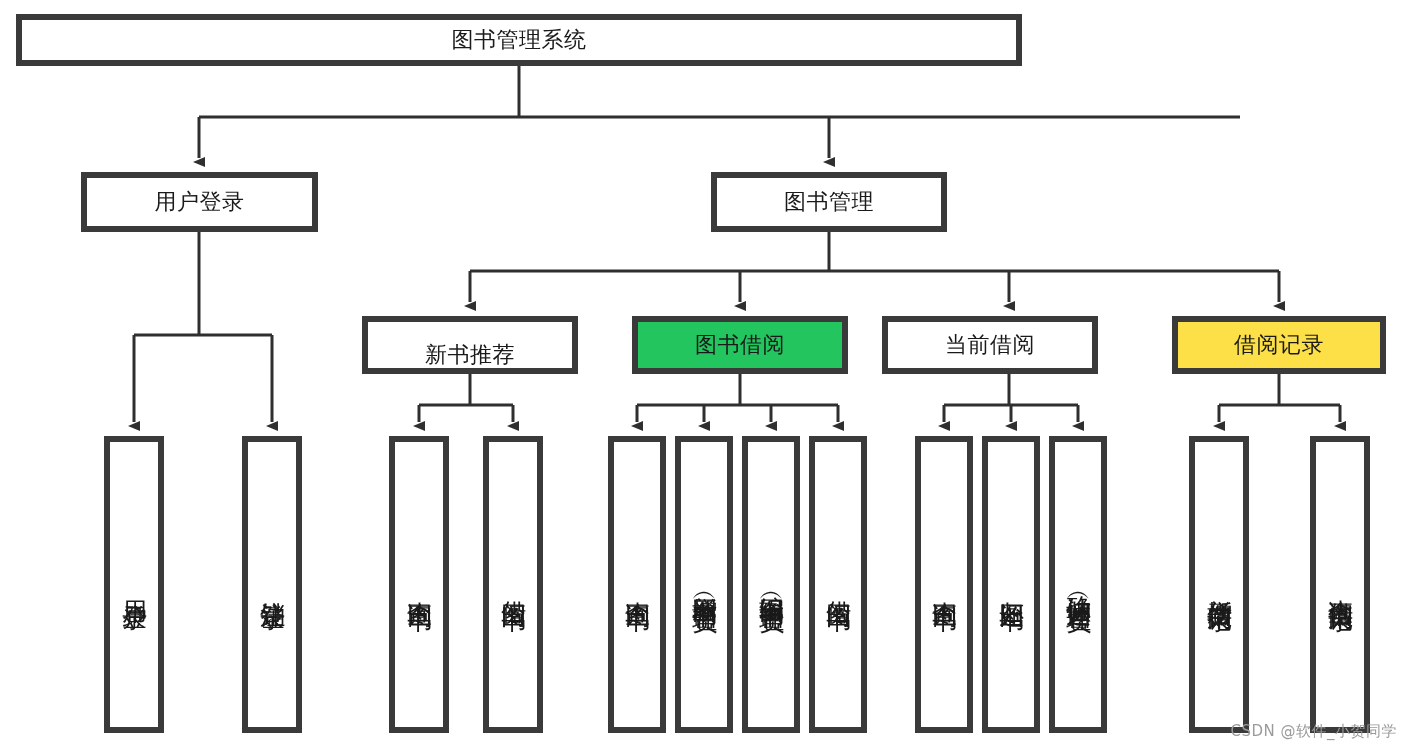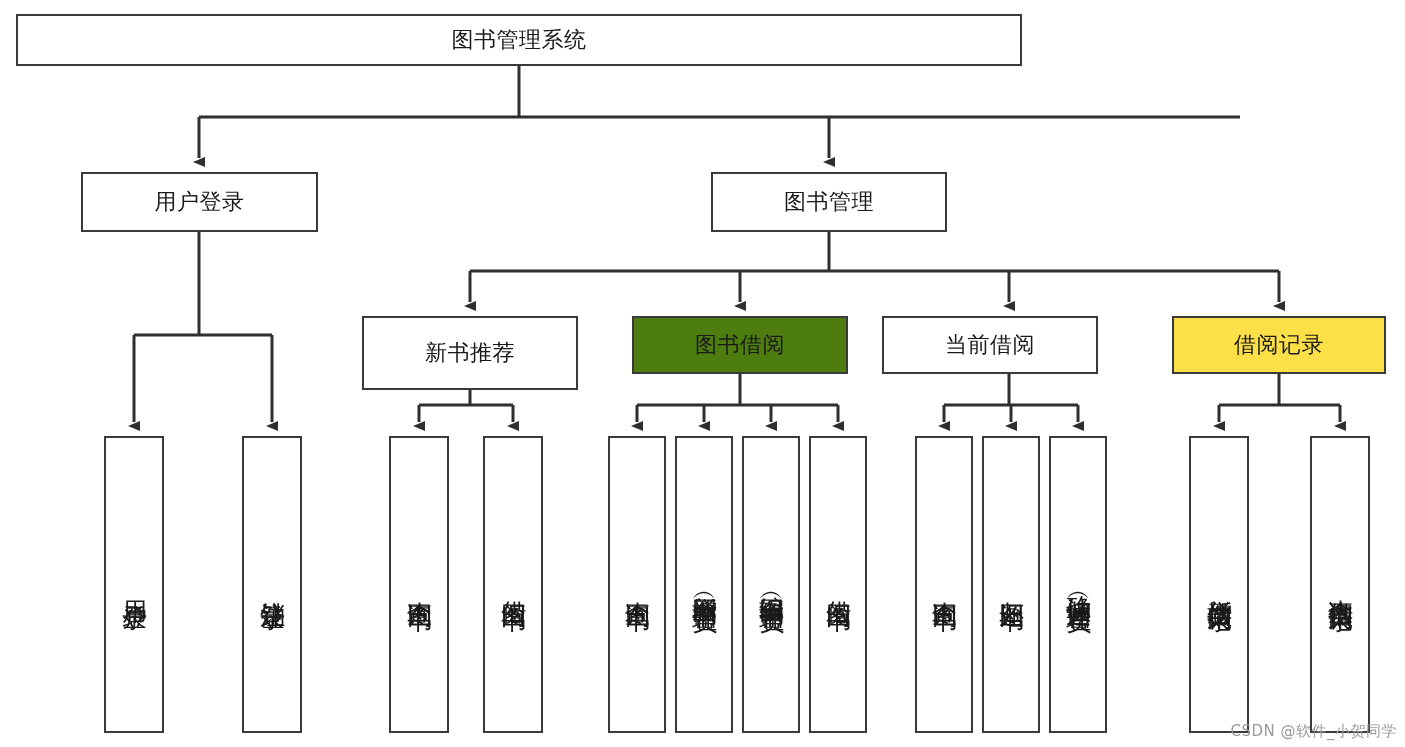--- a/index.html
+++ b/index.html
@@ -22,21 +22,21 @@
     position: absolute;
     left: 0;
     top: 0;
     width: 1405px;
     height: 747px;
     pointer-events: none;
   }
   .node {
     position: absolute;
     box-sizing: border-box;
-    border: 2px solid #4c1d95;
+    border: 6px solid #4c1d95;
     background: #ffffff;
     display: flex;
     align-items: center;
     justify-content: center;
     color: #1a1a1a;
     z-index: 2;
   }
   .node .label {
     display: block;
     text-align: center;
@@ -134,24 +134,24 @@
     <span class="label">图书管理系统</span>
   </div>
 
   <div class="node horiz" id="n-l2-0" style="left: 81px; top: 172px; width: 237px; height: 60px; border-color: rgb(58, 58, 58); background: rgb(255, 255, 255); color: rgb(26, 26, 26);">
     <span class="label">用户登录</span>
   </div>
   <div class="node horiz" id="n-l2-1" style="left: 711px; top: 172px; width: 236px; height: 60px; border-color: rgb(58, 58, 58); background: rgb(255, 255, 255); color: rgb(26, 26, 26); align-items: center;">
     <span class="label">图书管理</span>
   </div>
 
-  <div class="node horiz" id="n-l3-0" style="left: 362px; top: 316px; width: 216px; height: 74px; border-color: rgb(58, 58, 58); background: rgb(255, 255, 255); color: rgb(26, 26, 26);">
+  <div class="node horiz" id="n-l3-0" style="left: 362px; top: 316px; width: 216px; height: 58px; border-color: rgb(58, 58, 58); background: rgb(255, 255, 255); color: rgb(26, 26, 26); align-items: flex-end;">
     <span class="label">新书推荐</span>
   </div>
-  <div class="node horiz" id="n-l3-1" style="left: 632px; top: 316px; width: 216px; height: 58px; border-color: rgb(58, 58, 58); background: #4d7c0f; color: rgb(26, 26, 26);">
+  <div class="node horiz" id="n-l3-1" style="left: 632px; top: 316px; width: 216px; height: 58px; border-color: rgb(58, 58, 58); background: #22c55e; color: rgb(26, 26, 26);">
     <span class="label">图书借阅</span>
   </div>
   <div class="node horiz" id="n-l3-2" style="left: 882px; top: 316px; width: 216px; height: 58px; border-color: rgb(58, 58, 58); background: rgb(255, 255, 255); color: rgb(26, 26, 26);">
     <span class="label">当前借阅</span>
   </div>
   <div class="node horiz" id="n-l3-3" style="left: 1172px; top: 316px; width: 214px; height: 58px; border-color: rgb(58, 58, 58); background: #fde047; color: rgb(26, 26, 26);">
     <span class="label">借阅记录</span>
   </div>
 
   <div class="node vert" id="n-lf-0" style="left: 104px; top: 436px; width: 60px; height: 297px; border-color: rgb(58, 58, 58); background: rgb(255, 255, 255); color: rgb(26, 26, 26);">

